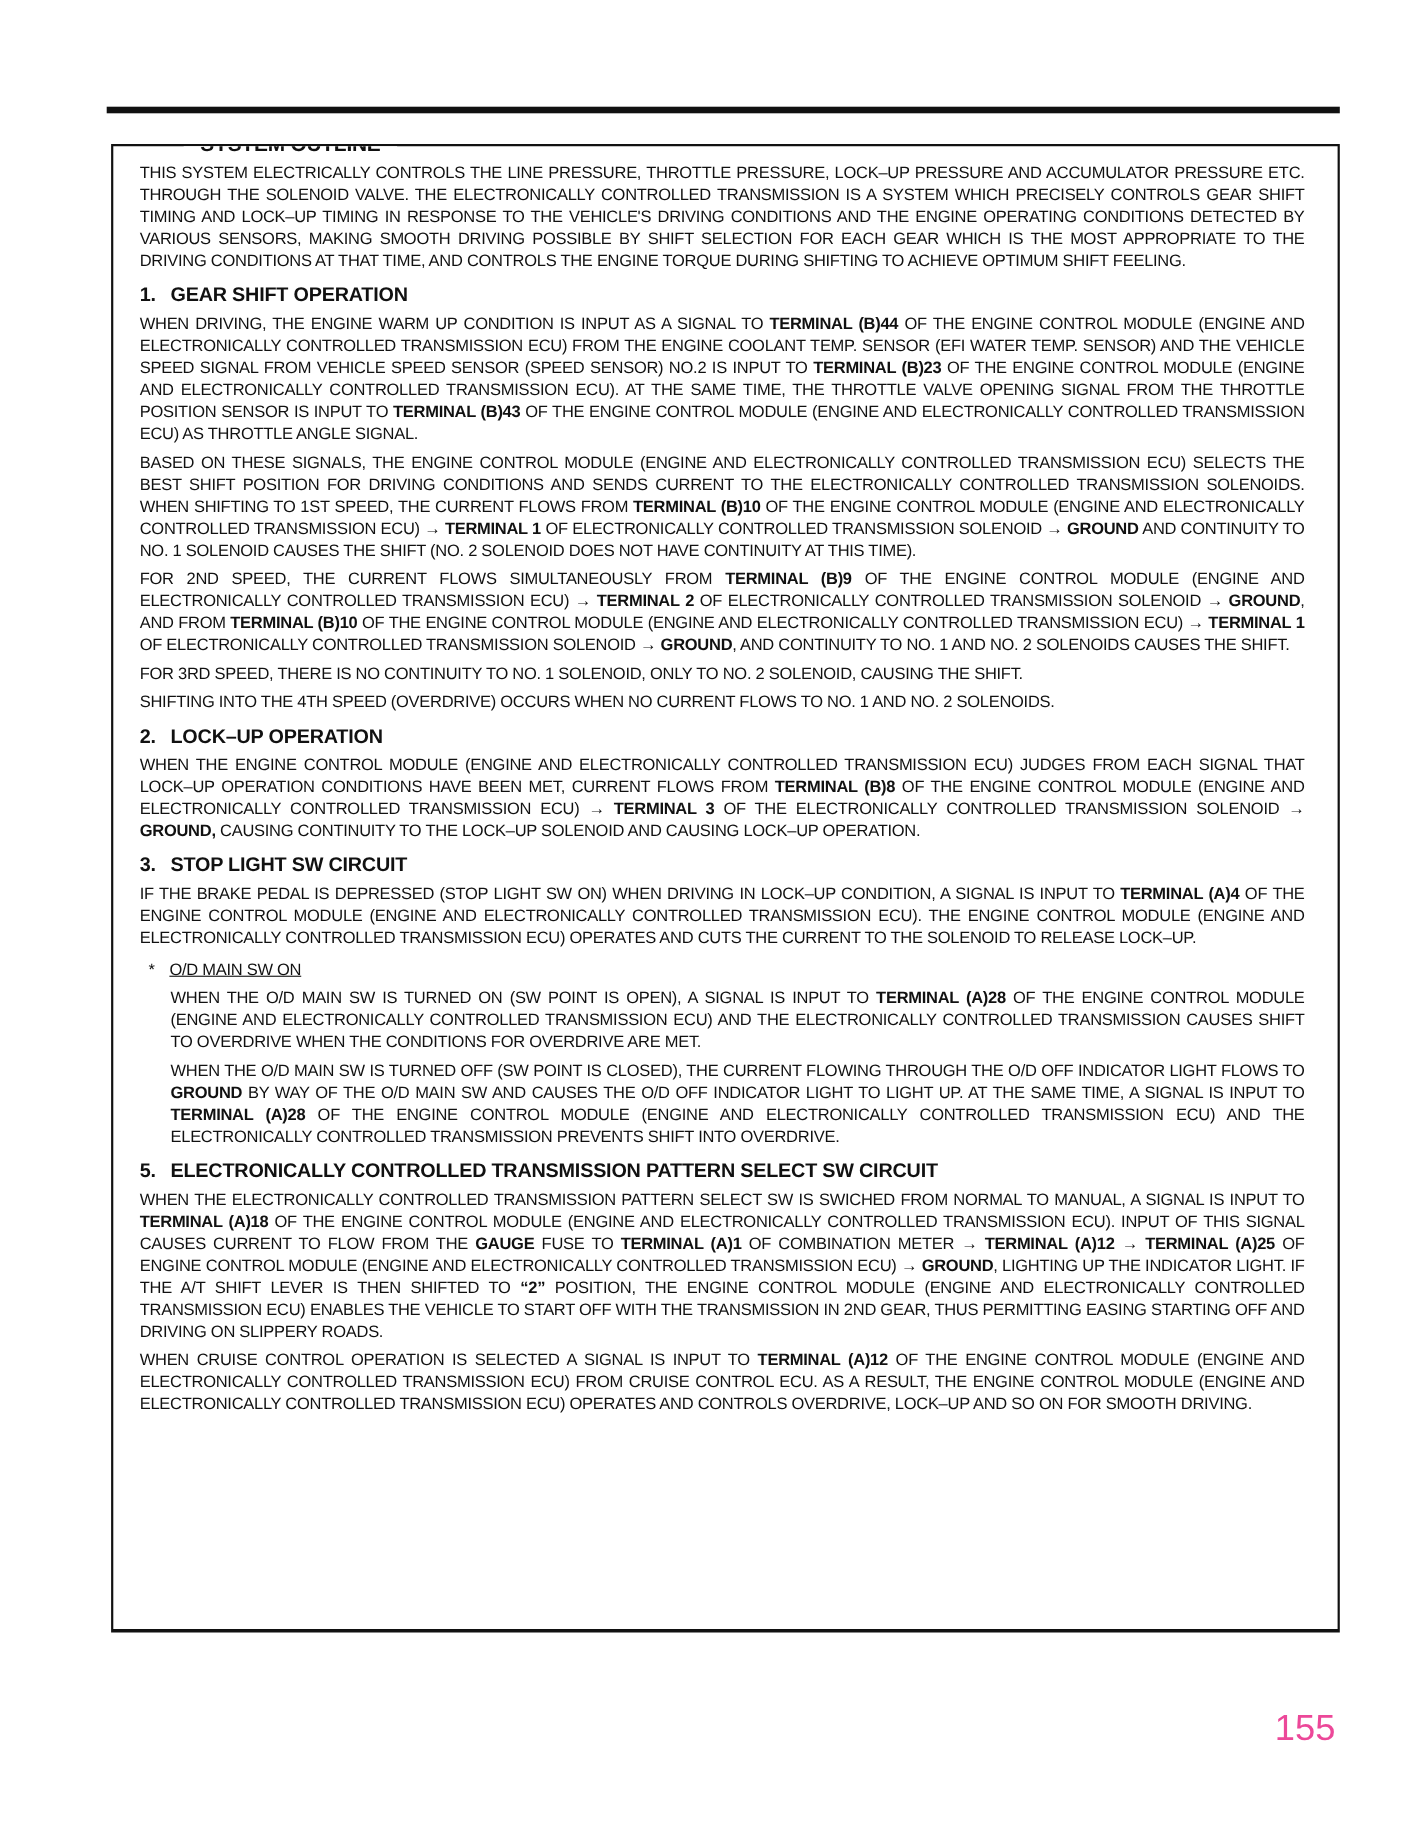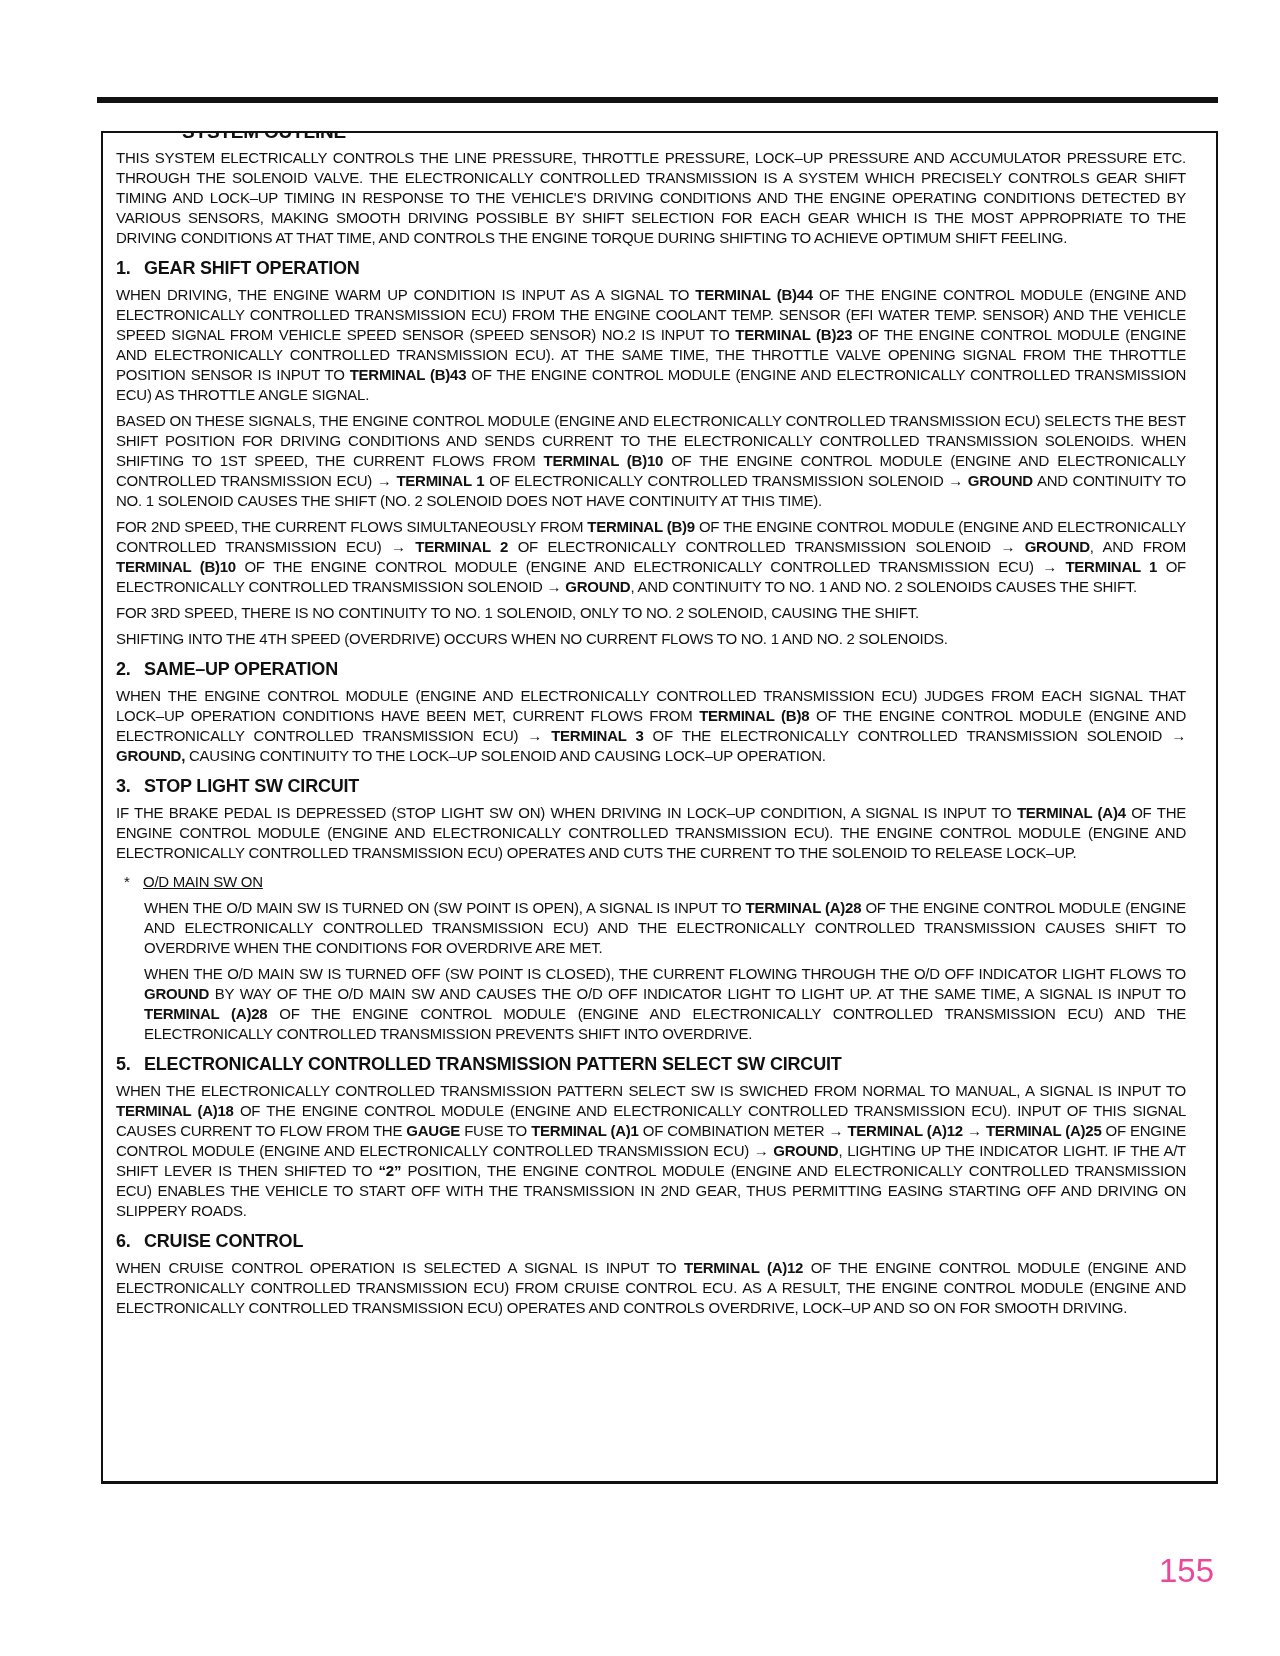--- a/index.html
+++ b/index.html
@@ -27,21 +27,21 @@
     overflow: hidden;
   }
   .box-title {
     position: absolute; top: -12px; left: 64px;
     margin: 0; padding: 0 15px;
     background: #ffffff;
     font-size: 19px; font-weight: bold; line-height: 22px;
     letter-spacing: -0.2px;
     white-space: nowrap;
   }
-  .content { padding: 15px 30px 0 13px; }
+  .content { padding: 15px 30px 0 24px; }
 
   .para {
     font-size: 15px; line-height: 20px;
     letter-spacing: -0.25px;
     text-align: justify;
     margin: 6px 0 0 0;
   }
   .intro { margin-top: 0; }
   .sub-para { margin-left: 28px; }
 
@@ -76,28 +76,27 @@
   <section class="outline-box">
     <h1 class="box-title">SYSTEM OUTLINE</h1>
     <div class="content" id="content">
         <div class="para intro"><span>THIS SYSTEM ELECTRICALLY CONTROLS THE LINE PRESSURE, THROTTLE PRESSURE, LOCK–UP PRESSURE AND ACCUMULATOR PRESSURE ETC. THROUGH THE SOLENOID VALVE. THE ELECTRONICALLY CONTROLLED TRANSMISSION IS A SYSTEM WHICH PRECISELY CONTROLS GEAR SHIFT TIMING AND LOCK–UP TIMING IN RESPONSE TO THE VEHICLE'S DRIVING CONDITIONS AND THE ENGINE OPERATING CONDITIONS DETECTED BY VARIOUS SENSORS, MAKING SMOOTH DRIVING POSSIBLE BY SHIFT SELECTION FOR EACH GEAR WHICH IS THE MOST APPROPRIATE TO THE DRIVING CONDITIONS AT THAT TIME, AND CONTROLS THE ENGINE TORQUE DURING SHIFTING TO ACHIEVE OPTIMUM SHIFT FEELING.</span></div>
         <div class="sec-head"><span class="num">1.</span><span>GEAR SHIFT OPERATION</span></div>
         <div class="para"><span>WHEN DRIVING, THE ENGINE WARM UP CONDITION IS INPUT AS A SIGNAL TO </span><b>TERMINAL (B)44</b><span> OF THE ENGINE CONTROL MODULE (ENGINE AND ELECTRONICALLY CONTROLLED TRANSMISSION ECU) FROM THE ENGINE COOLANT TEMP. SENSOR (EFI WATER TEMP. SENSOR) AND THE VEHICLE SPEED SIGNAL FROM VEHICLE SPEED SENSOR (SPEED SENSOR) NO.2 IS INPUT TO </span><b>TERMINAL (B)23</b><span> OF THE ENGINE CONTROL MODULE (ENGINE AND ELECTRONICALLY CONTROLLED TRANSMISSION ECU). AT THE SAME TIME, THE THROTTLE VALVE OPENING SIGNAL FROM THE THROTTLE POSITION SENSOR IS INPUT TO </span><b>TERMINAL (B)43</b><span> OF THE ENGINE CONTROL MODULE (ENGINE AND ELECTRONICALLY CONTROLLED TRANSMISSION ECU) AS THROTTLE ANGLE SIGNAL.</span></div>
         <div class="para"><span>BASED ON THESE SIGNALS, THE ENGINE CONTROL MODULE (ENGINE AND ELECTRONICALLY CONTROLLED TRANSMISSION ECU) SELECTS THE BEST SHIFT POSITION FOR DRIVING CONDITIONS AND SENDS CURRENT TO THE ELECTRONICALLY CONTROLLED TRANSMISSION SOLENOIDS. WHEN SHIFTING TO 1ST SPEED, THE CURRENT FLOWS FROM </span><b>TERMINAL (B)10</b><span> OF THE ENGINE CONTROL MODULE (ENGINE AND ELECTRONICALLY CONTROLLED TRANSMISSION ECU) → </span><b>TERMINAL 1</b><span> OF ELECTRONICALLY CONTROLLED TRANSMISSION SOLENOID → </span><b>GROUND</b><span> AND CONTINUITY TO NO. 1 SOLENOID CAUSES THE SHIFT (NO. 2 SOLENOID DOES NOT HAVE CONTINUITY AT THIS TIME).</span></div>
         <div class="para"><span>FOR 2ND SPEED, THE CURRENT FLOWS SIMULTANEOUSLY FROM </span><b>TERMINAL (B)9</b><span> OF THE ENGINE CONTROL MODULE (ENGINE AND ELECTRONICALLY CONTROLLED TRANSMISSION ECU) → </span><b>TERMINAL 2</b><span> OF ELECTRONICALLY CONTROLLED TRANSMISSION SOLENOID → </span><b>GROUND</b><span>, AND FROM </span><b>TERMINAL (B)10</b><span> OF THE ENGINE CONTROL MODULE (ENGINE AND ELECTRONICALLY CONTROLLED TRANSMISSION ECU) → </span><b>TERMINAL 1</b><span> OF ELECTRONICALLY CONTROLLED TRANSMISSION SOLENOID → </span><b>GROUND</b><span>, AND CONTINUITY TO NO. 1 AND NO. 2 SOLENOIDS CAUSES THE SHIFT.</span></div>
         <div class="para"><span>FOR 3RD SPEED, THERE IS NO CONTINUITY TO NO. 1 SOLENOID, ONLY TO NO. 2 SOLENOID, CAUSING THE SHIFT.</span></div>
         <div class="para"><span>SHIFTING INTO THE 4TH SPEED (OVERDRIVE) OCCURS WHEN NO CURRENT FLOWS TO NO. 1 AND NO. 2 SOLENOIDS.</span></div>
-        <div class="sec-head"><span class="num">2.</span><span>SAME–UP OPERATION</span></div>
+        <div class="sec-head"><span class="num">2.</span><span>LOCK–UP OPERATION</span></div>
         <div class="para"><span>WHEN THE ENGINE CONTROL MODULE (ENGINE AND ELECTRONICALLY CONTROLLED TRANSMISSION ECU) JUDGES FROM EACH SIGNAL THAT LOCK–UP OPERATION CONDITIONS HAVE BEEN MET, CURRENT FLOWS FROM </span><b>TERMINAL (B)8</b><span> OF THE ENGINE CONTROL MODULE (ENGINE AND ELECTRONICALLY CONTROLLED TRANSMISSION ECU) → </span><b>TERMINAL 3</b><span> OF THE ELECTRONICALLY CONTROLLED TRANSMISSION SOLENOID → </span><b>GROUND,</b><span> CAUSING CONTINUITY TO THE LOCK–UP SOLENOID AND CAUSING LOCK–UP OPERATION.</span></div>
         <div class="sec-head"><span class="num">3.</span><span>STOP LIGHT SW CIRCUIT</span></div>
         <div class="para"><span>IF THE BRAKE PEDAL IS DEPRESSED (STOP LIGHT SW ON) WHEN DRIVING IN LOCK–UP CONDITION, A SIGNAL IS INPUT TO </span><b>TERMINAL (A)4</b><span> OF THE ENGINE CONTROL MODULE (ENGINE AND ELECTRONICALLY CONTROLLED TRANSMISSION ECU). THE ENGINE CONTROL MODULE (ENGINE AND ELECTRONICALLY CONTROLLED TRANSMISSION ECU) OPERATES AND CUTS THE CURRENT TO THE SOLENOID TO RELEASE LOCK–UP.</span></div>
         <div class="bullet"><span class="star">*</span><span>O/D MAIN SW ON</span></div>
         <div class="para sub-para"><span>WHEN THE O/D MAIN SW IS TURNED ON (SW POINT IS OPEN), A SIGNAL IS INPUT TO </span><b>TERMINAL (A)28</b><span> OF THE ENGINE CONTROL MODULE (ENGINE AND ELECTRONICALLY CONTROLLED TRANSMISSION ECU) AND THE ELECTRONICALLY CONTROLLED TRANSMISSION CAUSES SHIFT TO OVERDRIVE WHEN THE CONDITIONS FOR OVERDRIVE ARE MET.</span></div>
         <div class="para sub-para"><span>WHEN THE O/D MAIN SW IS TURNED OFF (SW POINT IS CLOSED), THE CURRENT FLOWING THROUGH THE O/D OFF INDICATOR LIGHT FLOWS TO </span><b>GROUND</b><span> BY WAY OF THE O/D MAIN SW AND CAUSES THE O/D OFF INDICATOR LIGHT TO LIGHT UP. AT THE SAME TIME, A SIGNAL IS INPUT TO </span><b>TERMINAL (A)28</b><span> OF THE ENGINE CONTROL MODULE (ENGINE AND ELECTRONICALLY CONTROLLED TRANSMISSION ECU) AND THE ELECTRONICALLY CONTROLLED TRANSMISSION PREVENTS SHIFT INTO OVERDRIVE.</span></div>
         <div class="sec-head"><span class="num">5.</span><span>ELECTRONICALLY CONTROLLED TRANSMISSION PATTERN SELECT SW CIRCUIT</span></div>
         <div class="para"><span>WHEN THE ELECTRONICALLY CONTROLLED TRANSMISSION PATTERN SELECT SW IS SWICHED FROM NORMAL TO MANUAL, A SIGNAL IS INPUT TO </span><b>TERMINAL (A)18</b><span> OF THE ENGINE CONTROL MODULE (ENGINE AND ELECTRONICALLY CONTROLLED TRANSMISSION ECU). INPUT OF THIS SIGNAL CAUSES CURRENT TO FLOW FROM THE </span><b>GAUGE</b><span> FUSE TO </span><b>TERMINAL (A)1</b><span> OF COMBINATION METER → </span><b>TERMINAL (A)12</b><span> → </span><b>TERMINAL (A)25</b><span> OF ENGINE CONTROL MODULE (ENGINE AND ELECTRONICALLY CONTROLLED TRANSMISSION ECU) → </span><b>GROUND</b><span>, LIGHTING UP THE INDICATOR LIGHT. IF THE A/T SHIFT LEVER IS THEN SHIFTED TO </span><b>“2”</b><span> POSITION, THE ENGINE CONTROL MODULE (ENGINE AND ELECTRONICALLY CONTROLLED TRANSMISSION ECU) ENABLES THE VEHICLE TO START OFF WITH THE TRANSMISSION IN 2ND GEAR, THUS PERMITTING EASING STARTING OFF AND DRIVING ON SLIPPERY ROADS.</span></div>
-        <div class="sec-head"><span class="num">6.</span><span>CRUISE CONTROL</span></div>
         <div class="para"><span>WHEN CRUISE CONTROL OPERATION IS SELECTED A SIGNAL IS INPUT TO </span><b>TERMINAL (A)12</b><span> OF THE ENGINE CONTROL MODULE (ENGINE AND ELECTRONICALLY CONTROLLED TRANSMISSION ECU) FROM CRUISE CONTROL ECU. AS A RESULT, THE ENGINE CONTROL MODULE (ENGINE AND ELECTRONICALLY CONTROLLED TRANSMISSION ECU) OPERATES AND CONTROLS OVERDRIVE, LOCK–UP AND SO ON FOR SMOOTH DRIVING.</span></div>
       </div>
   </section>
 
   <div class="page-number">155</div>
 </div>
 
 </body></html>

